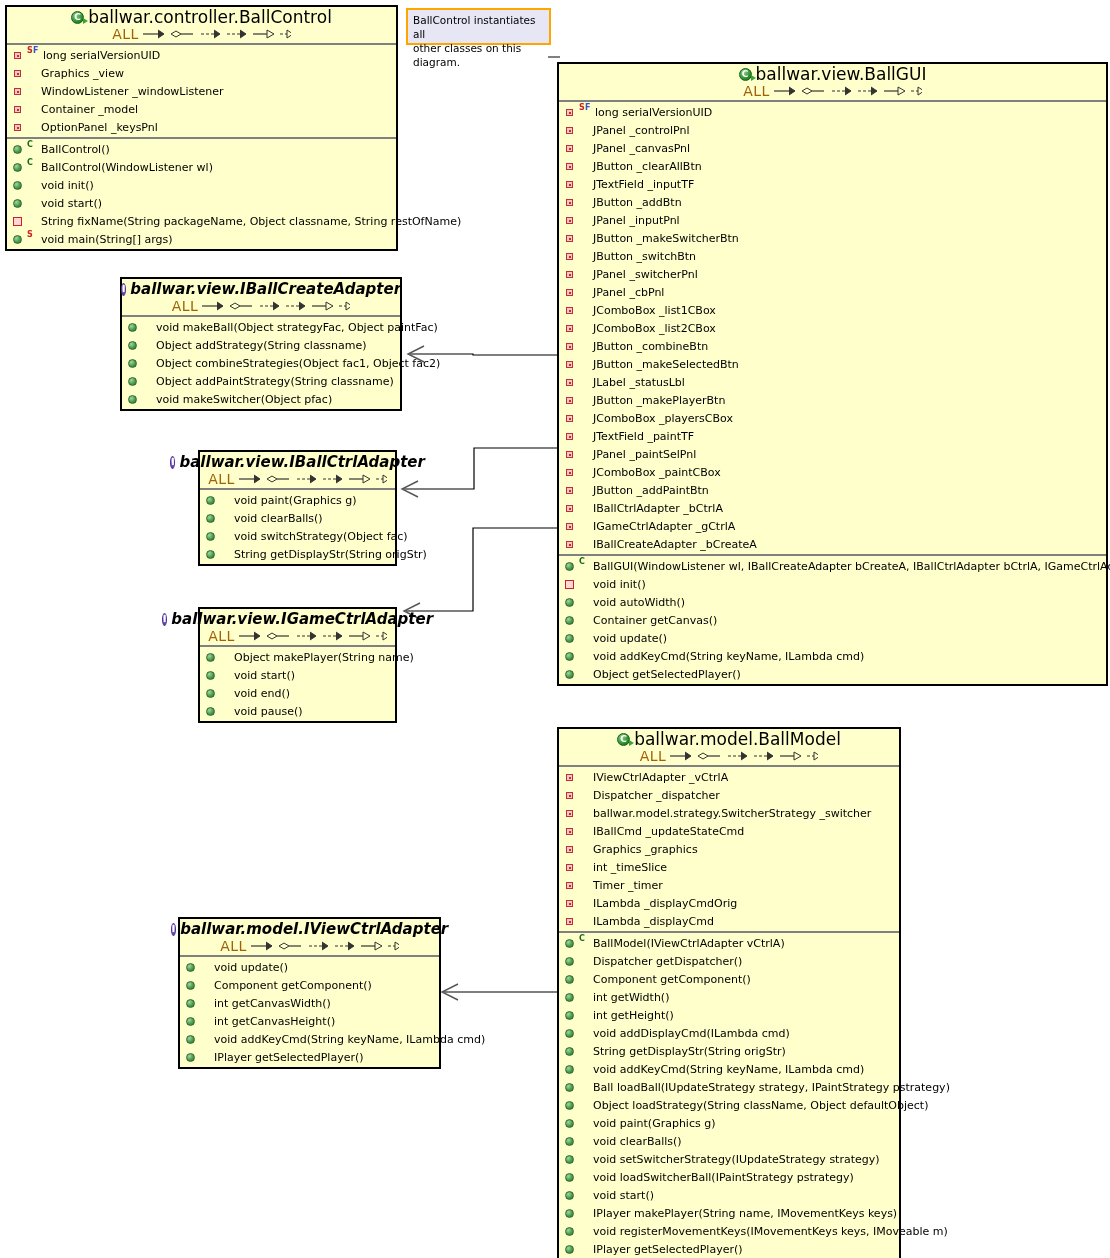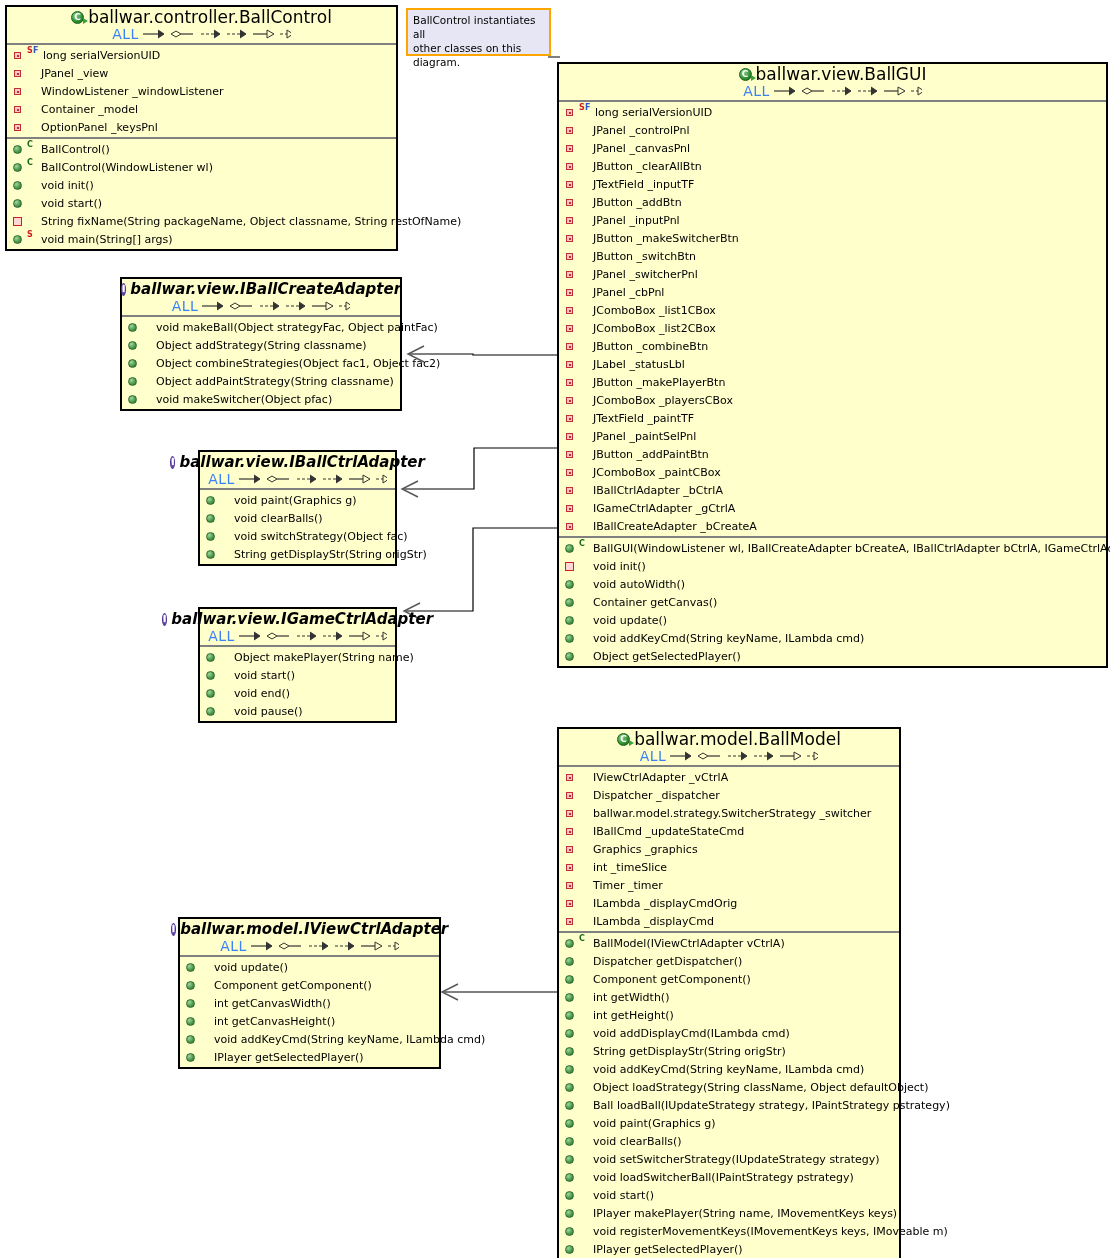--- a/index.html
+++ b/index.html
@@ -48,21 +48,21 @@
   .uml-filter-row {
     display: flex;
     align-items: center;
     justify-content: center;
     height: 17px;
     gap: 0px;
     color: #333;
   }
   .filter-all {
     font-size: 14px;
-    color: #3b82f6;
+    color: #a16207;
     letter-spacing: 0.5px;
     margin-right: 2px;
   }
 
   
   .compartment {
     padding: 1px 0 1px 0;
   }
   .compartment + .compartment {
     border-top: 2px solid #808080;
@@ -241,21 +241,21 @@
   <polyline points="557,448 474,448 474,489 404,489" fill="none" stroke="#000000" stroke-width="1.2"></polyline>
   <polyline points="418,481 402,489 418,497" fill="none" stroke="#555555" stroke-width="1.4"></polyline>
 
   <polyline points="557,528 473,528 473,611 406,611" fill="none" stroke="#000000" stroke-width="1.2"></polyline>
   <polyline points="420,603 404,611 420,619" fill="none" stroke="#555555" stroke-width="1.4"></polyline>
 
   <line x1="557" y1="992" x2="444" y2="992" stroke="#000000" stroke-width="1.2"></line>
   <polyline points="458,984 442,992 458,1000" fill="none" stroke="#555555" stroke-width="1.4"></polyline>
 </svg>
 
-<div class="uml-note" style="left:406px; top:8px; width:145px; height:48px;">
+<div class="uml-note" style="left:406px; top:8px; width:145px; height:37px;">
   <div>BallControl instantiates all</div>
   <div>other classes on this diagram.</div>
 </div>
 
 <div class="uml-box" id="box-ballcontrol" style="left:5px; top:5px; width:393px;">
   <div class="uml-header">
     <div class="uml-title-row">
       <span class="icon-class">C</span>
       <span class="uml-title">ballwar.controller.BallControl</span>
     </div>
@@ -286,21 +286,21 @@
           <span class="mod-s">S</span>
           <span class="mod-f">F</span>
         </span>
         <span class="mtext">long serialVersionUID</span>
       </div>
       <div class="member">
         <span class="glyph">
           <span class="g-privfield"></span>
         </span>
         <span class="mods"></span>
-        <span class="mtext">JPanel _view</span>
+        <span class="mtext">Graphics _view</span>
       </div>
       <div class="member">
         <span class="glyph">
           <span class="g-privfield"></span>
         </span>
         <span class="mods"></span>
         <span class="mtext">WindowListener _windowListener</span>
       </div>
       <div class="member">
         <span class="glyph">
@@ -493,20 +493,27 @@
           <span class="g-privfield"></span>
         </span>
         <span class="mods"></span>
         <span class="mtext">JButton _combineBtn</span>
       </div>
       <div class="member">
         <span class="glyph">
           <span class="g-privfield"></span>
         </span>
         <span class="mods"></span>
+        <span class="mtext">JButton _makeSelectedBtn</span>
+      </div>
+      <div class="member">
+        <span class="glyph">
+          <span class="g-privfield"></span>
+        </span>
+        <span class="mods"></span>
         <span class="mtext">JLabel _statusLbl</span>
       </div>
       <div class="member">
         <span class="glyph">
           <span class="g-privfield"></span>
         </span>
         <span class="mods"></span>
         <span class="mtext">JButton _makePlayerBtn</span>
       </div>
       <div class="member">
@@ -528,28 +535,28 @@
           <span class="g-privfield"></span>
         </span>
         <span class="mods"></span>
         <span class="mtext">JPanel _paintSelPnl</span>
       </div>
       <div class="member">
         <span class="glyph">
           <span class="g-privfield"></span>
         </span>
         <span class="mods"></span>
+        <span class="mtext">JComboBox _paintCBox</span>
+      </div>
+      <div class="member">
+        <span class="glyph">
+          <span class="g-privfield"></span>
+        </span>
+        <span class="mods"></span>
         <span class="mtext">JButton _addPaintBtn</span>
-      </div>
-      <div class="member">
-        <span class="glyph">
-          <span class="g-privfield"></span>
-        </span>
-        <span class="mods"></span>
-        <span class="mtext">JComboBox _paintCBox</span>
       </div>
       <div class="member">
         <span class="glyph">
           <span class="g-privfield"></span>
         </span>
         <span class="mods"></span>
         <span class="mtext">IBallCtrlAdapter _bCtrlA</span>
       </div>
       <div class="member">
         <span class="glyph">
@@ -942,28 +949,28 @@
           <span class="g-pubmethod"></span>
         </span>
         <span class="mods"></span>
         <span class="mtext">void addKeyCmd(String keyName, ILambda cmd)</span>
       </div>
       <div class="member">
         <span class="glyph">
           <span class="g-pubmethod"></span>
         </span>
         <span class="mods"></span>
+        <span class="mtext">Ball loadBall(IUpdateStrategy strategy, IPaintStrategy pstrategy)</span>
+      </div>
+      <div class="member">
+        <span class="glyph">
+          <span class="g-pubmethod"></span>
+        </span>
+        <span class="mods"></span>
         <span class="mtext">Object loadStrategy(String className, Object defaultObject)</span>
-      </div>
-      <div class="member">
-        <span class="glyph">
-          <span class="g-pubmethod"></span>
-        </span>
-        <span class="mods"></span>
-        <span class="mtext">Ball loadBall(IUpdateStrategy strategy, IPaintStrategy pstrategy)</span>
       </div>
       <div class="member">
         <span class="glyph">
           <span class="g-pubmethod"></span>
         </span>
         <span class="mods"></span>
         <span class="mtext">void paint(Graphics g)</span>
       </div>
       <div class="member">
         <span class="glyph">

